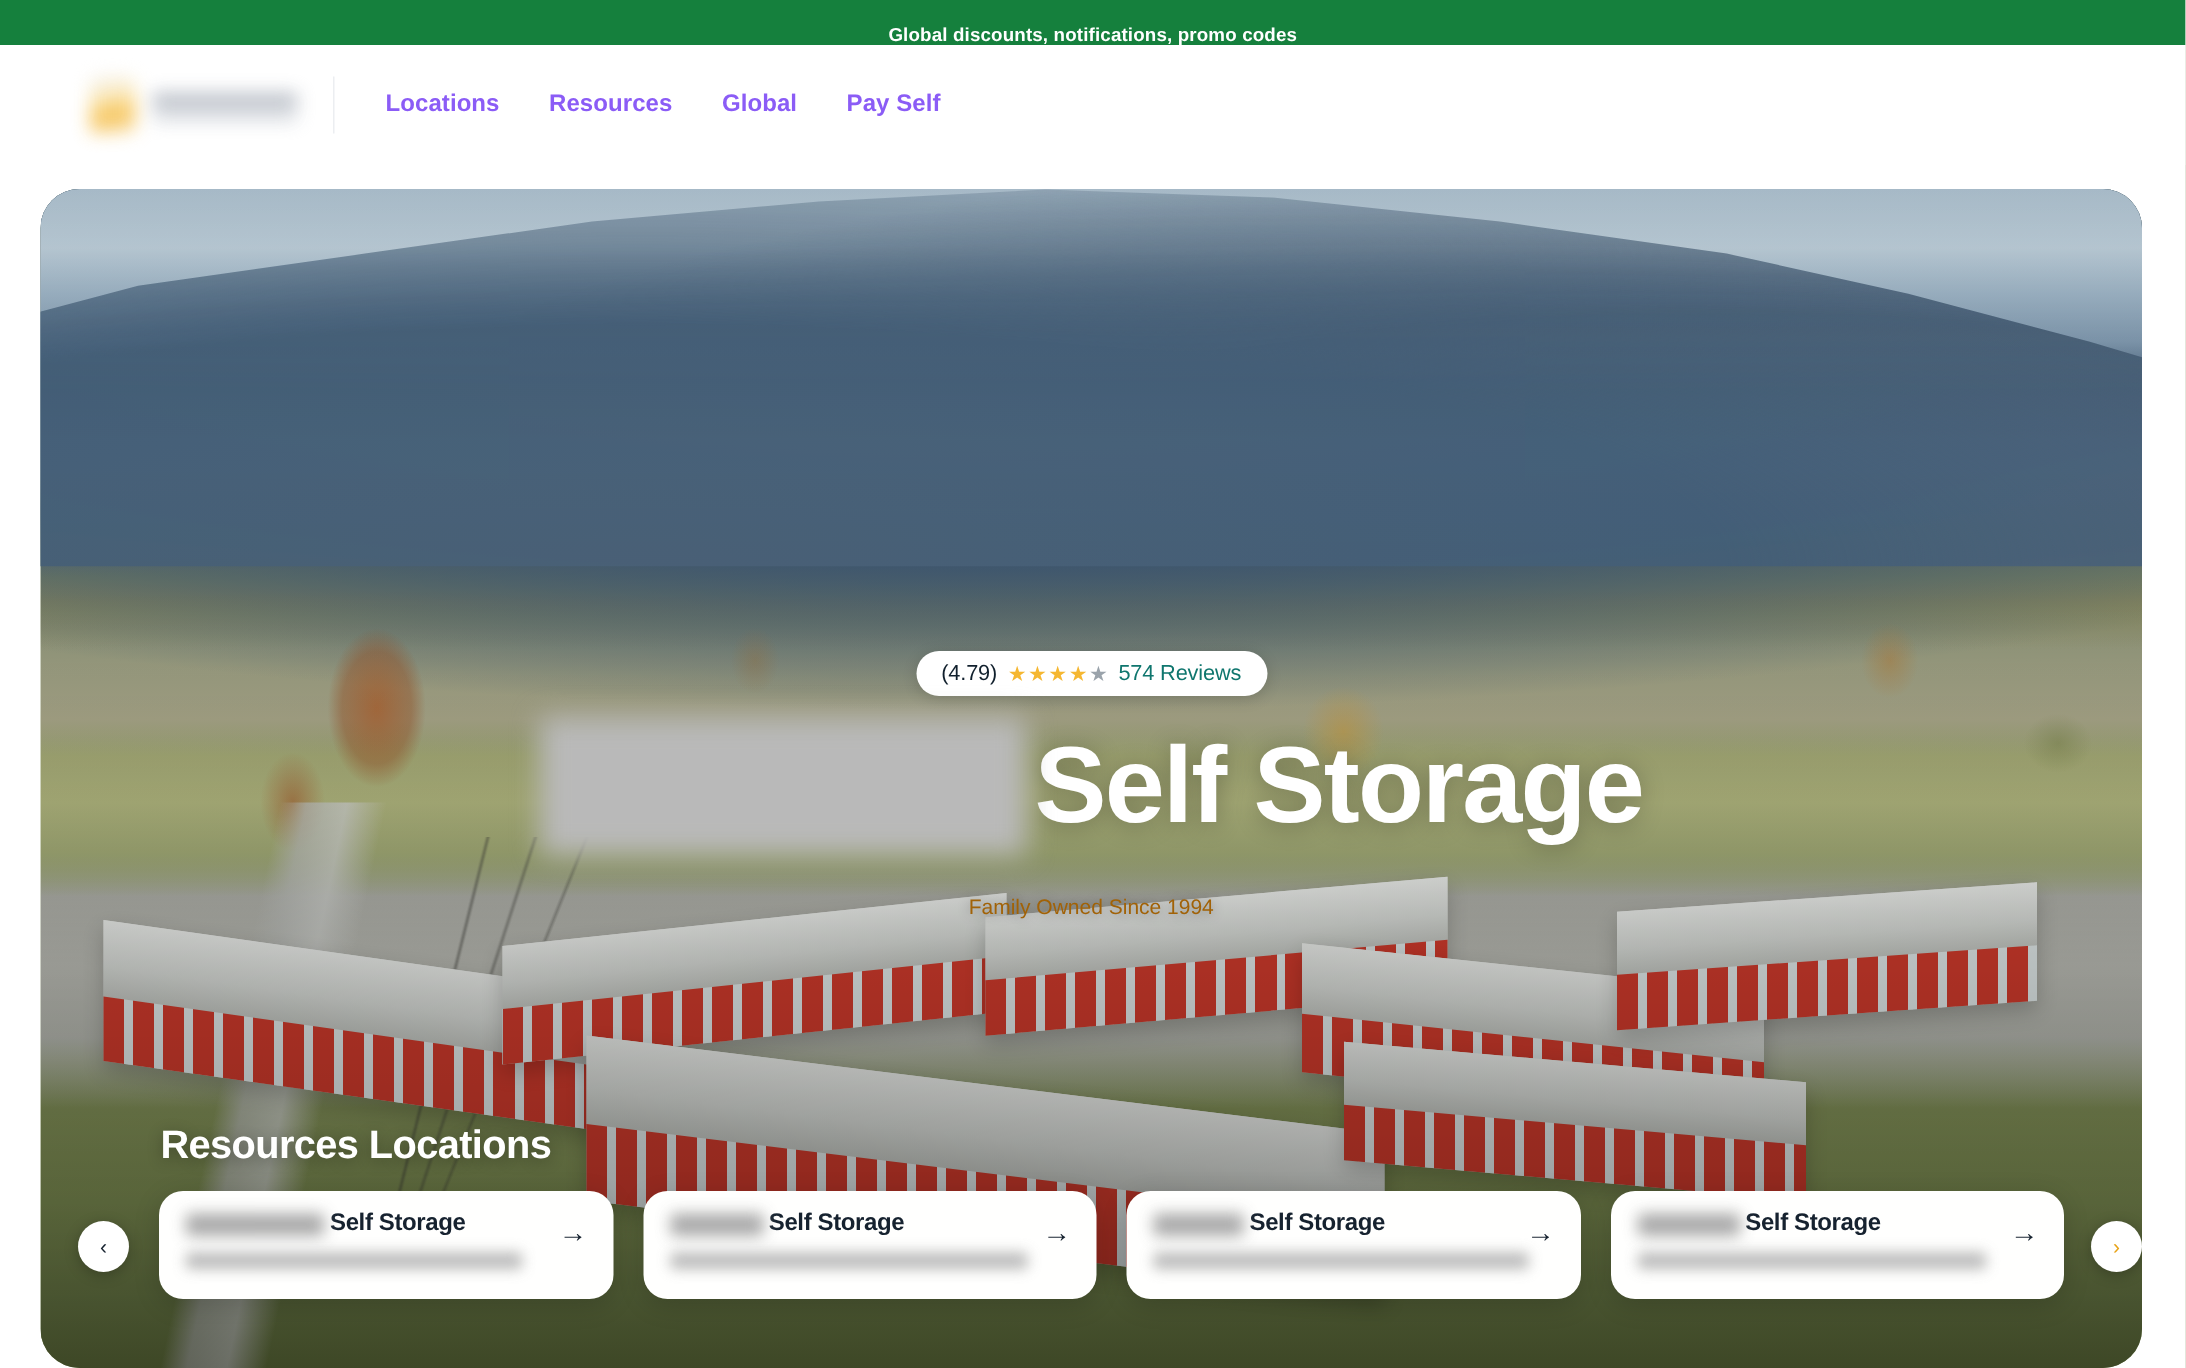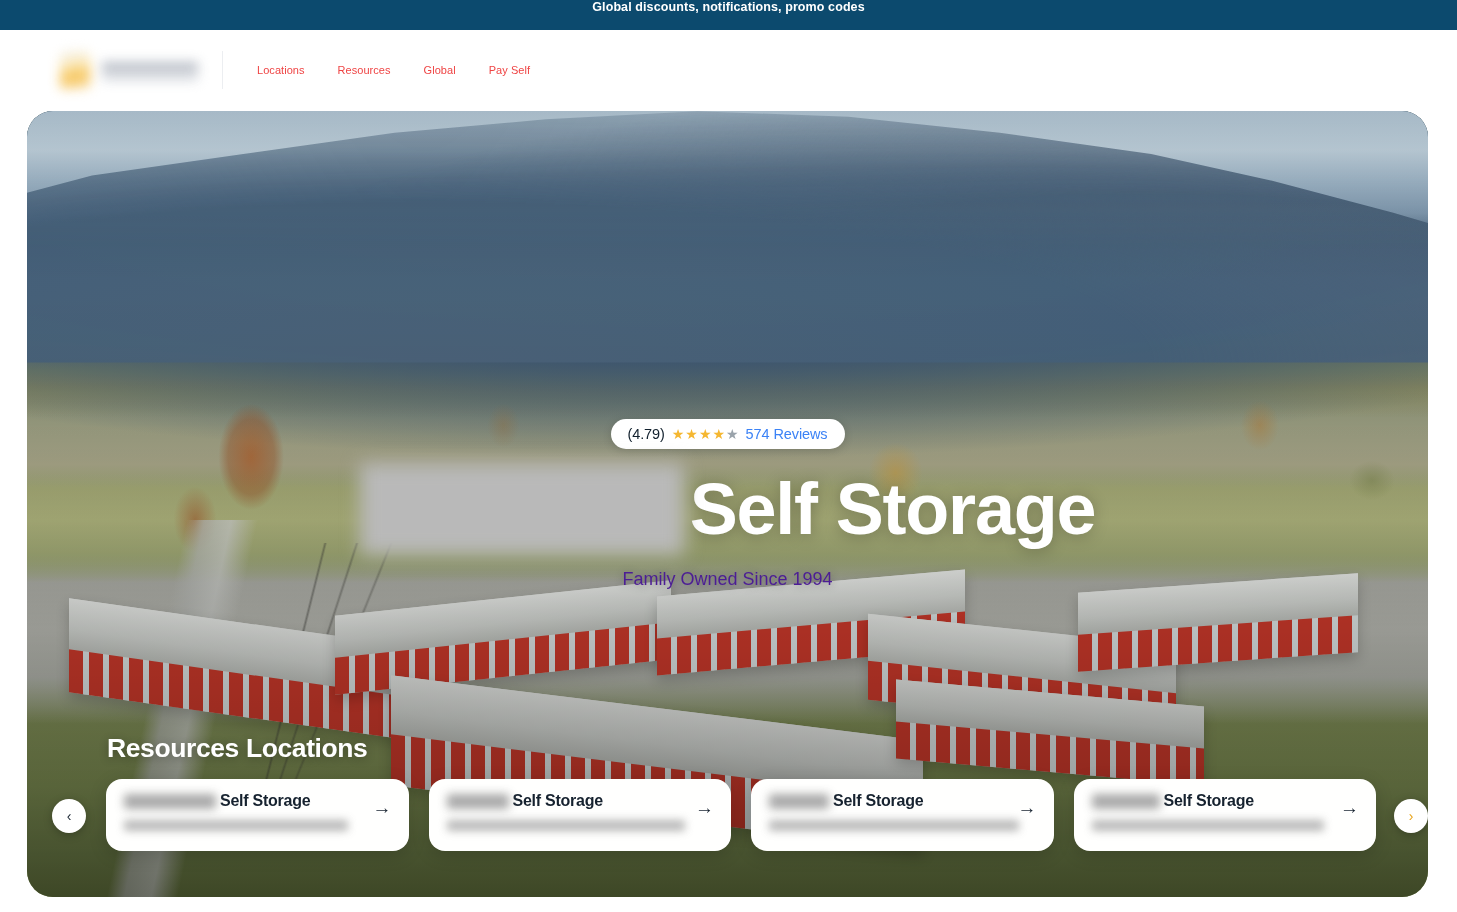--- a/index.html
+++ b/index.html
@@ -10,23 +10,23 @@
     overflow: hidden;
     background: #ffffff;
     font-family: "Liberation Sans", sans-serif;
     -webkit-font-smoothing: antialiased;
   }
 
   
   .promo-banner {
     width: 100%;
     height: 30px;
-    background: #0c4a6e;
-    display: flex;
-    align-items: flex-start;
+    background: #15803d;
+    display: flex;
+    align-items: flex-end;
     justify-content: center;
   }
   .promo-text {
     color: #ffffff;
     font-size: 12.5px;
     font-weight: 700;
     letter-spacing: .1px;
   }
 
   
@@ -72,32 +72,32 @@
     margin-left: 14px;
     margin-right: 34px;
   }
 
   .main-nav {
     display: flex;
     align-items: center;
     gap: 33px;
   }
   .nav-link {
-    font-size: 11px;
-    color: #ef4444;
-    font-weight: 400;
+    font-size: 16px;
+    color: #8b5cf6;
+    font-weight: 700;
     letter-spacing: .05px;
     cursor: pointer;
     white-space: nowrap;
   }
 
   
   .hero {
     position: relative;
-    margin: 1px 29px 0 27px;
+    margin: 16px 29px 0 27px;
     height: 786px;
     border-radius: 26px;
     overflow: hidden;
   }
 
   
   .hero-photo {
     position: absolute;
     inset: 0;
     background:
@@ -223,21 +223,21 @@
     font-weight: 500;
     color: #11202d;
     letter-spacing: -.1px;
   }
   .stars { display: flex; gap: 1px; align-items: center; }
   .star { font-size: 14px; line-height: 1; }
   .star.on  { color: #f5b731; }
   .star.off { color: #9aa3ab; }
   .rating-count {
     font-size: 14.5px;
-    color: #3b82f6;
+    color: #0f766e;
     font-weight: 400;
     letter-spacing: -.1px;
   }
 
   
   .hero-title-row {
     position: absolute;
     left: 0; right: 0;
     top: 352px;
     display: flex;
@@ -257,24 +257,24 @@
     font-size: 72px;
     font-weight: 700;
     color: #ffffff;
     letter-spacing: -1.2px;
     text-shadow: 0 2px 16px rgba(0,0,0,.28);
     white-space: nowrap;
   }
   .hero-subtitle {
     position: absolute;
     left: 0; right: 0;
-    top: 458px;
+    top: 470px;
     text-align: center;
-    color: #4c1d95;
-    font-size: 18px;
+    color: #a16207;
+    font-size: 14px;
     font-weight: 400;
     text-shadow: 0 1px 8px rgba(0,0,0,.35);
   }
 
   
   .locations-heading {
     position: absolute;
     left: 80px;
     top: 622px;
     color: #ffffff;

